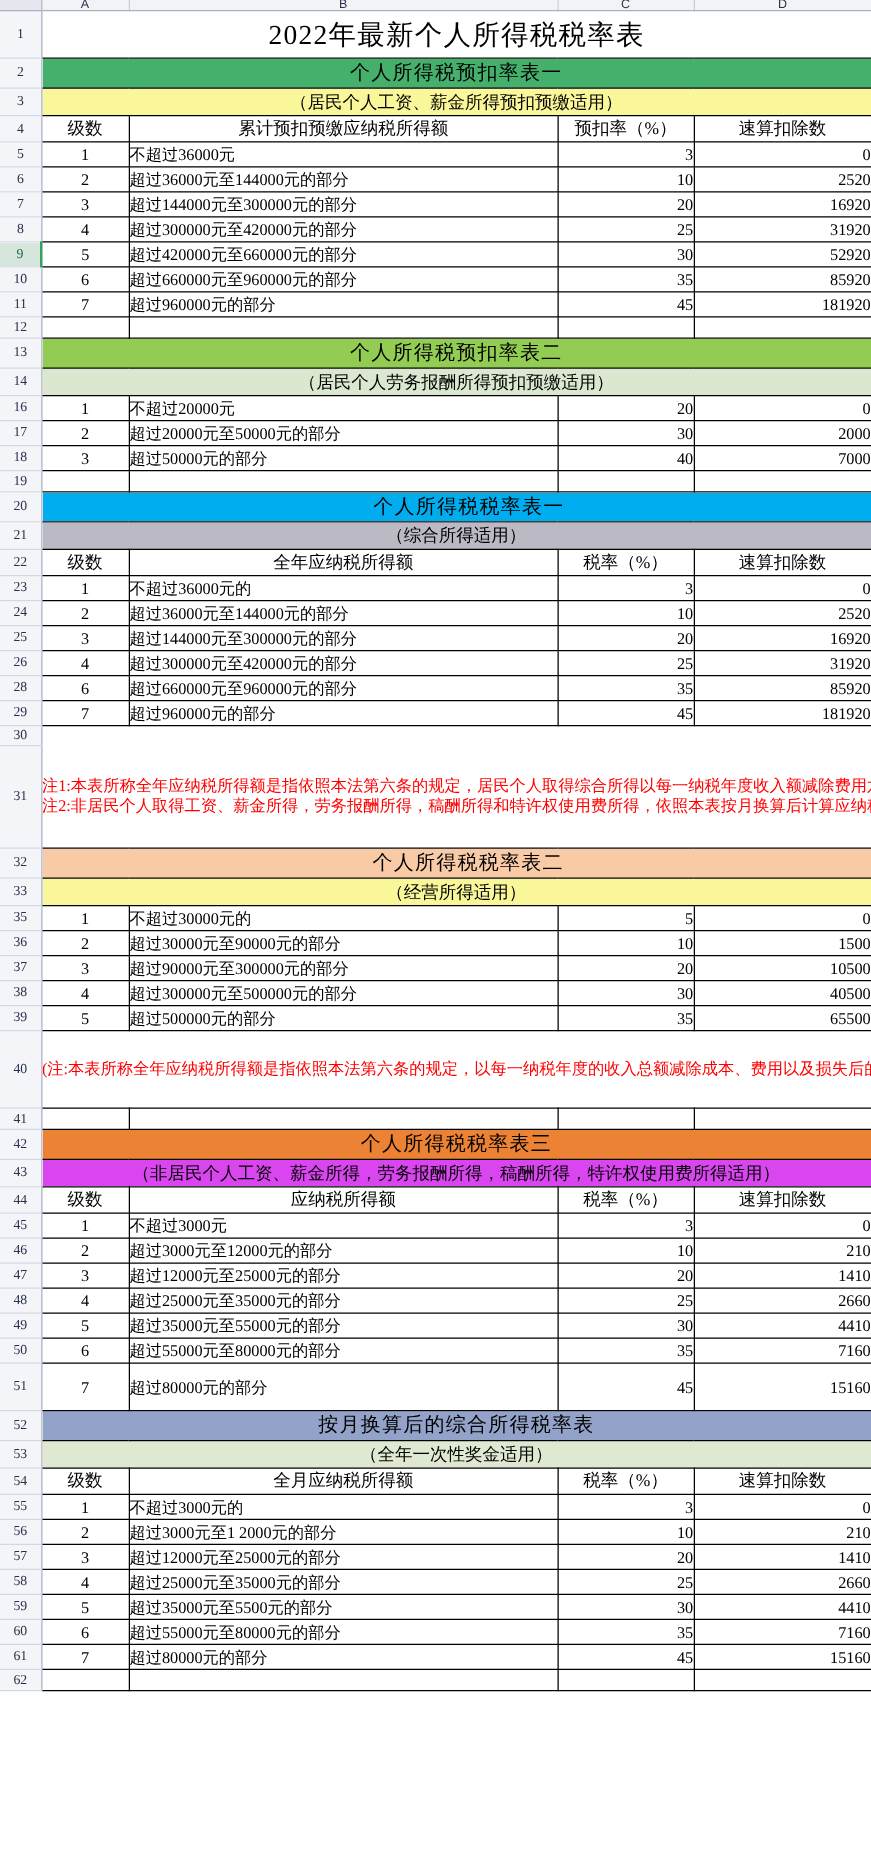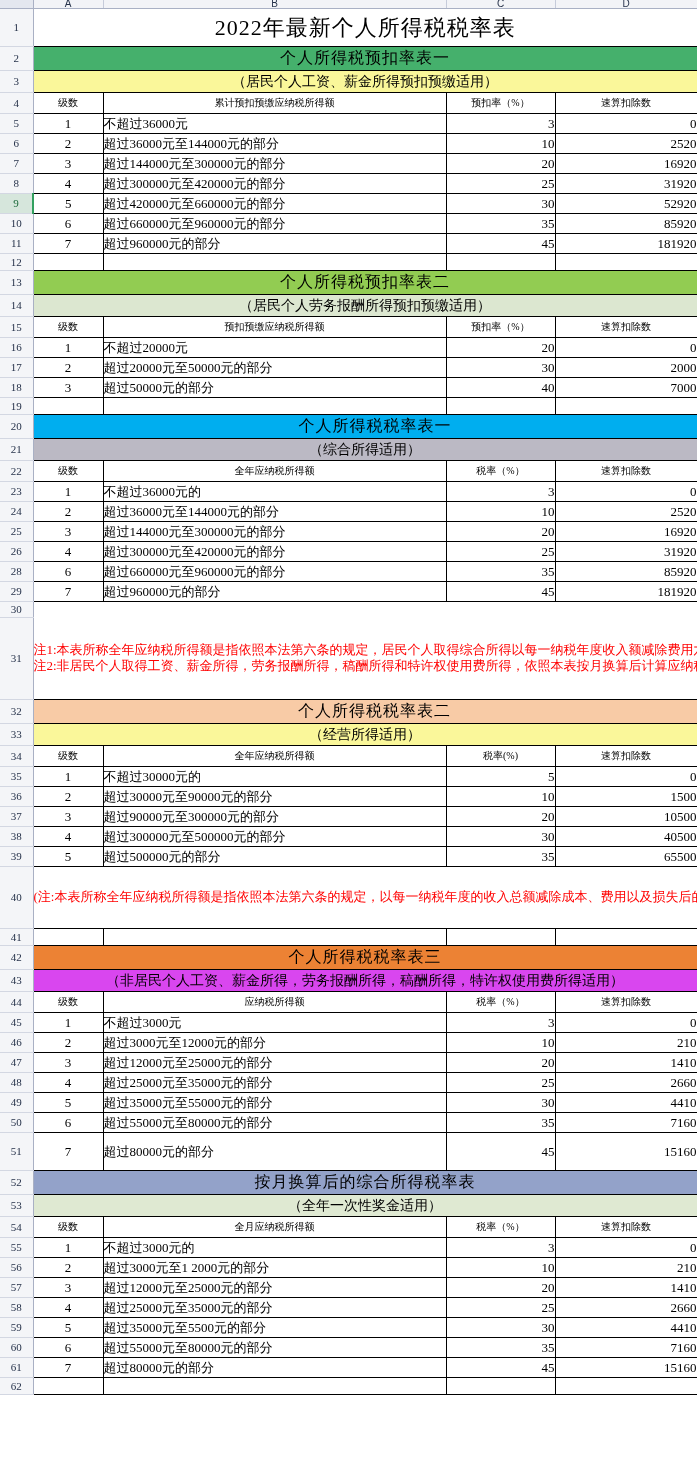--- a/index.html
+++ b/index.html
@@ -112,21 +112,21 @@
     letter-spacing: 1px;
   }
   .subbanner {
     font-family: "Liberation Serif", "DejaVu Serif", serif;
     font-size: 14px;
     text-align: center;
     border: 1px solid #000;
   }
   .hdrrow {
     font-family: "Liberation Serif", "DejaVu Serif", serif;
-    font-size: 10px;
+    font-size: 14px;
     text-align: center;
     border: 1px solid #000;
     background: #fff;
   }
 
   
   td.note {
     border: none;
     background: #fff;
     color: #FF0000;
@@ -236,27 +236,20 @@
           <td class="g"></td>
         </tr>
         <tr style="height: 24px;">
           <td class="rh">13</td>
           <td class="banner" colspan="4" style="background: rgb(146, 204, 82);">个人所得税预扣率表二</td>
         </tr>
         <tr style="height: 22px;">
           <td class="rh">14</td>
           <td class="subbanner" colspan="4" style="background: rgb(220, 231, 208);">（居民个人劳务报酬所得预扣预缴适用）</td>
         </tr>
-        <tr style="height: 21px;">
-          <td class="rh">15</td>
-          <td class="hdrrow">级数</td>
-          <td class="hdrrow">预扣预缴应纳税所得额</td>
-          <td class="hdrrow">预扣率（%）</td>
-          <td class="hdrrow">速算扣除数</td>
-        </tr>
         <tr style="height: 20px;">
           <td class="rh">16</td>
           <td class="c center">1</td>
           <td class="c left">不超过20000元</td>
           <td class="c right">20</td>
           <td class="c right">0</td>
         </tr>
         <tr style="height: 20px;">
           <td class="rh">17</td>
           <td class="c center">2</td>
@@ -350,27 +343,20 @@
           </td>
         </tr>
         <tr style="height: 24px;">
           <td class="rh">32</td>
           <td class="banner" colspan="4" style="background: rgb(248, 203, 166); padding-left: 19px;">个人所得税税率表二</td>
         </tr>
         <tr style="height: 22px;">
           <td class="rh">33</td>
           <td class="subbanner" colspan="4" style="background: rgb(250, 247, 154);">（经营所得适用）</td>
         </tr>
-        <tr style="height: 21px;">
-          <td class="rh">34</td>
-          <td class="hdrrow">级数</td>
-          <td class="hdrrow">全年应纳税所得额</td>
-          <td class="hdrrow">税率(%)</td>
-          <td class="hdrrow">速算扣除数</td>
-        </tr>
         <tr style="height: 20px;">
           <td class="rh">35</td>
           <td class="c center">1</td>
           <td class="c left">不超过30000元的</td>
           <td class="c right">5</td>
           <td class="c right">0</td>
         </tr>
         <tr style="height: 20px;">
           <td class="rh">36</td>
           <td class="c center">2</td>

